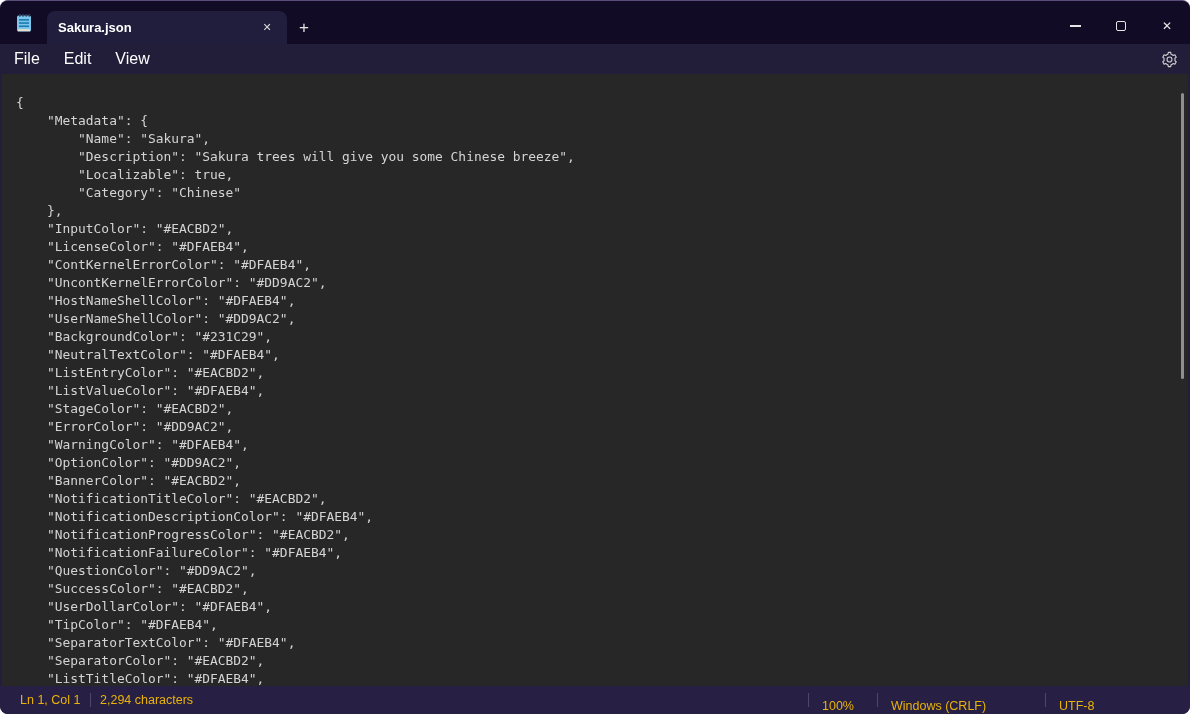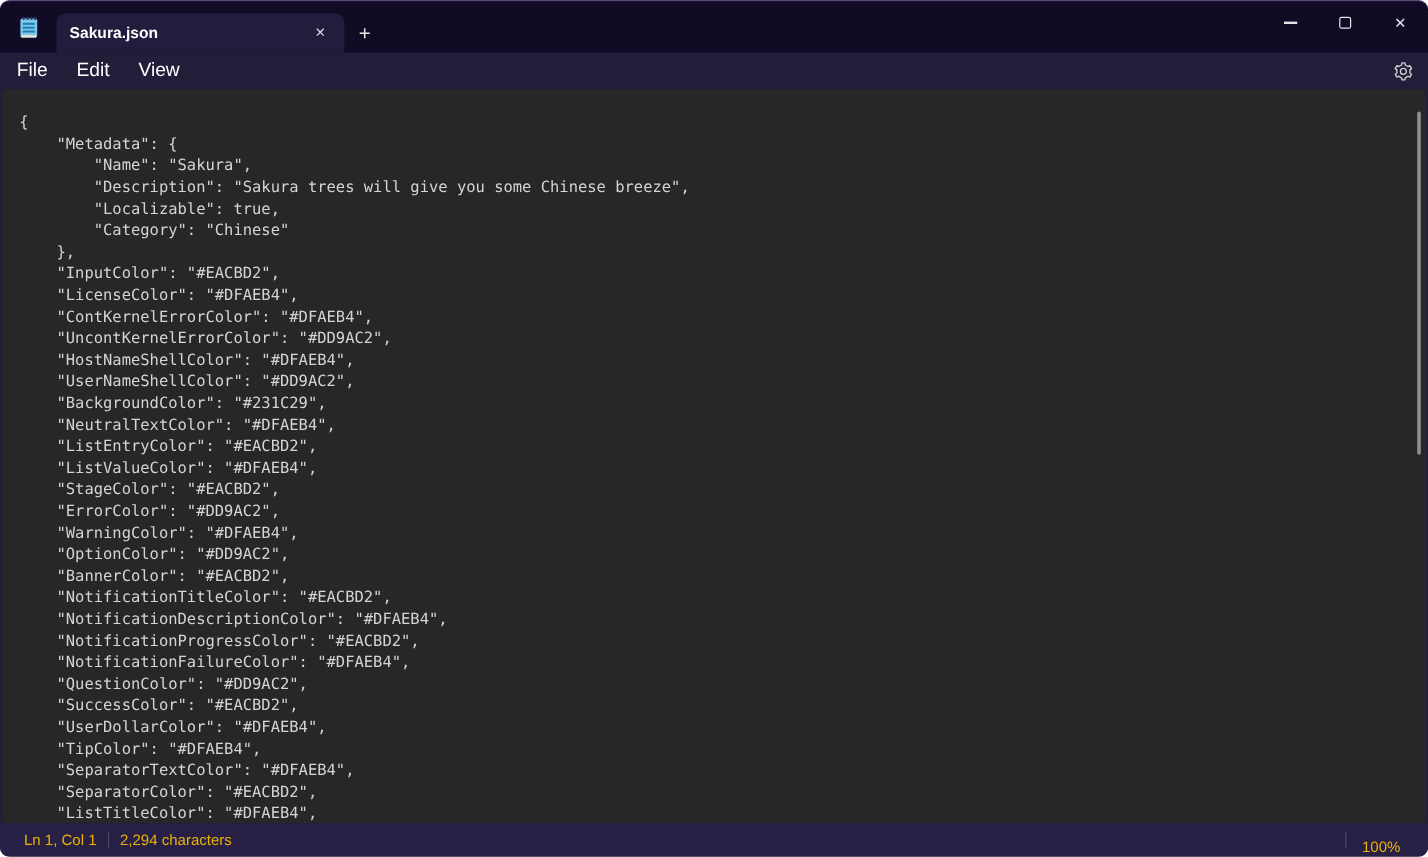--- a/index.html
+++ b/index.html
@@ -9,21 +9,21 @@
   }
   *{box-sizing:border-box; margin:0; padding:0;}
   html,body{background:#ffffff;}
   body{width:1190px; height:714px; font-family:"Liberation Sans", sans-serif; overflow:hidden;}
   .window{
     width:1190px; height:714px; border-radius:8px; overflow:hidden;
     display:flex; flex-direction:column; background:var(--window-border);
     border-top:1px solid var(--top-border); position:relative;
   }
   
-  .titlebar{height:43px; background:var(--titlebar-bg); display:flex; align-items:flex-start; flex:0 0 auto;}
+  .titlebar{height:43px; background:var(--titlebar-bg); display:flex; align-items:flex-end; flex:0 0 auto;}
   .appicon-wrap{width:47px; height:43px; display:flex; align-items:center; justify-content:center;}
   .tab{
     width:240px; height:33px; margin-top:10px; background:var(--tab-bg);
     border-radius:8px 8px 0 0; display:flex; align-items:center;
     padding:0 8px 0 11px; cursor:default;
   }
   .tab-label{flex:1; font-size:13px; font-weight:600; color:#ffffff; white-space:nowrap; overflow:hidden;}
   .tab-close{
     width:24px; height:24px; border-radius:4px; display:flex; align-items:center; justify-content:center;
     color:#d8d8d8; font-size:11px; cursor:default;
@@ -170,15 +170,23 @@
   <div class="statusbar">
     <span class="sb-item sb-pos">Ln 1, Col 1</span>
     <span class="sb-divider"></span>
     <span class="sb-item sb-chars">2,294 characters</span>
     <span class="sb-spacer"></span>
 
     <span class="sb-seg seg-zoom">
       <span class="sb-divider"></span>
       <span class="txt">100%</span>
     </span>
+    <span class="sb-seg seg-crlf">
+      <span class="sb-divider"></span>
+      <span class="txt">Windows (CRLF)</span>
+    </span>
+    <span class="sb-seg seg-utf8">
+      <span class="sb-divider"></span>
+      <span class="txt">UTF-8</span>
+    </span>
   </div>
 
 </div>
 
 </body></html>

